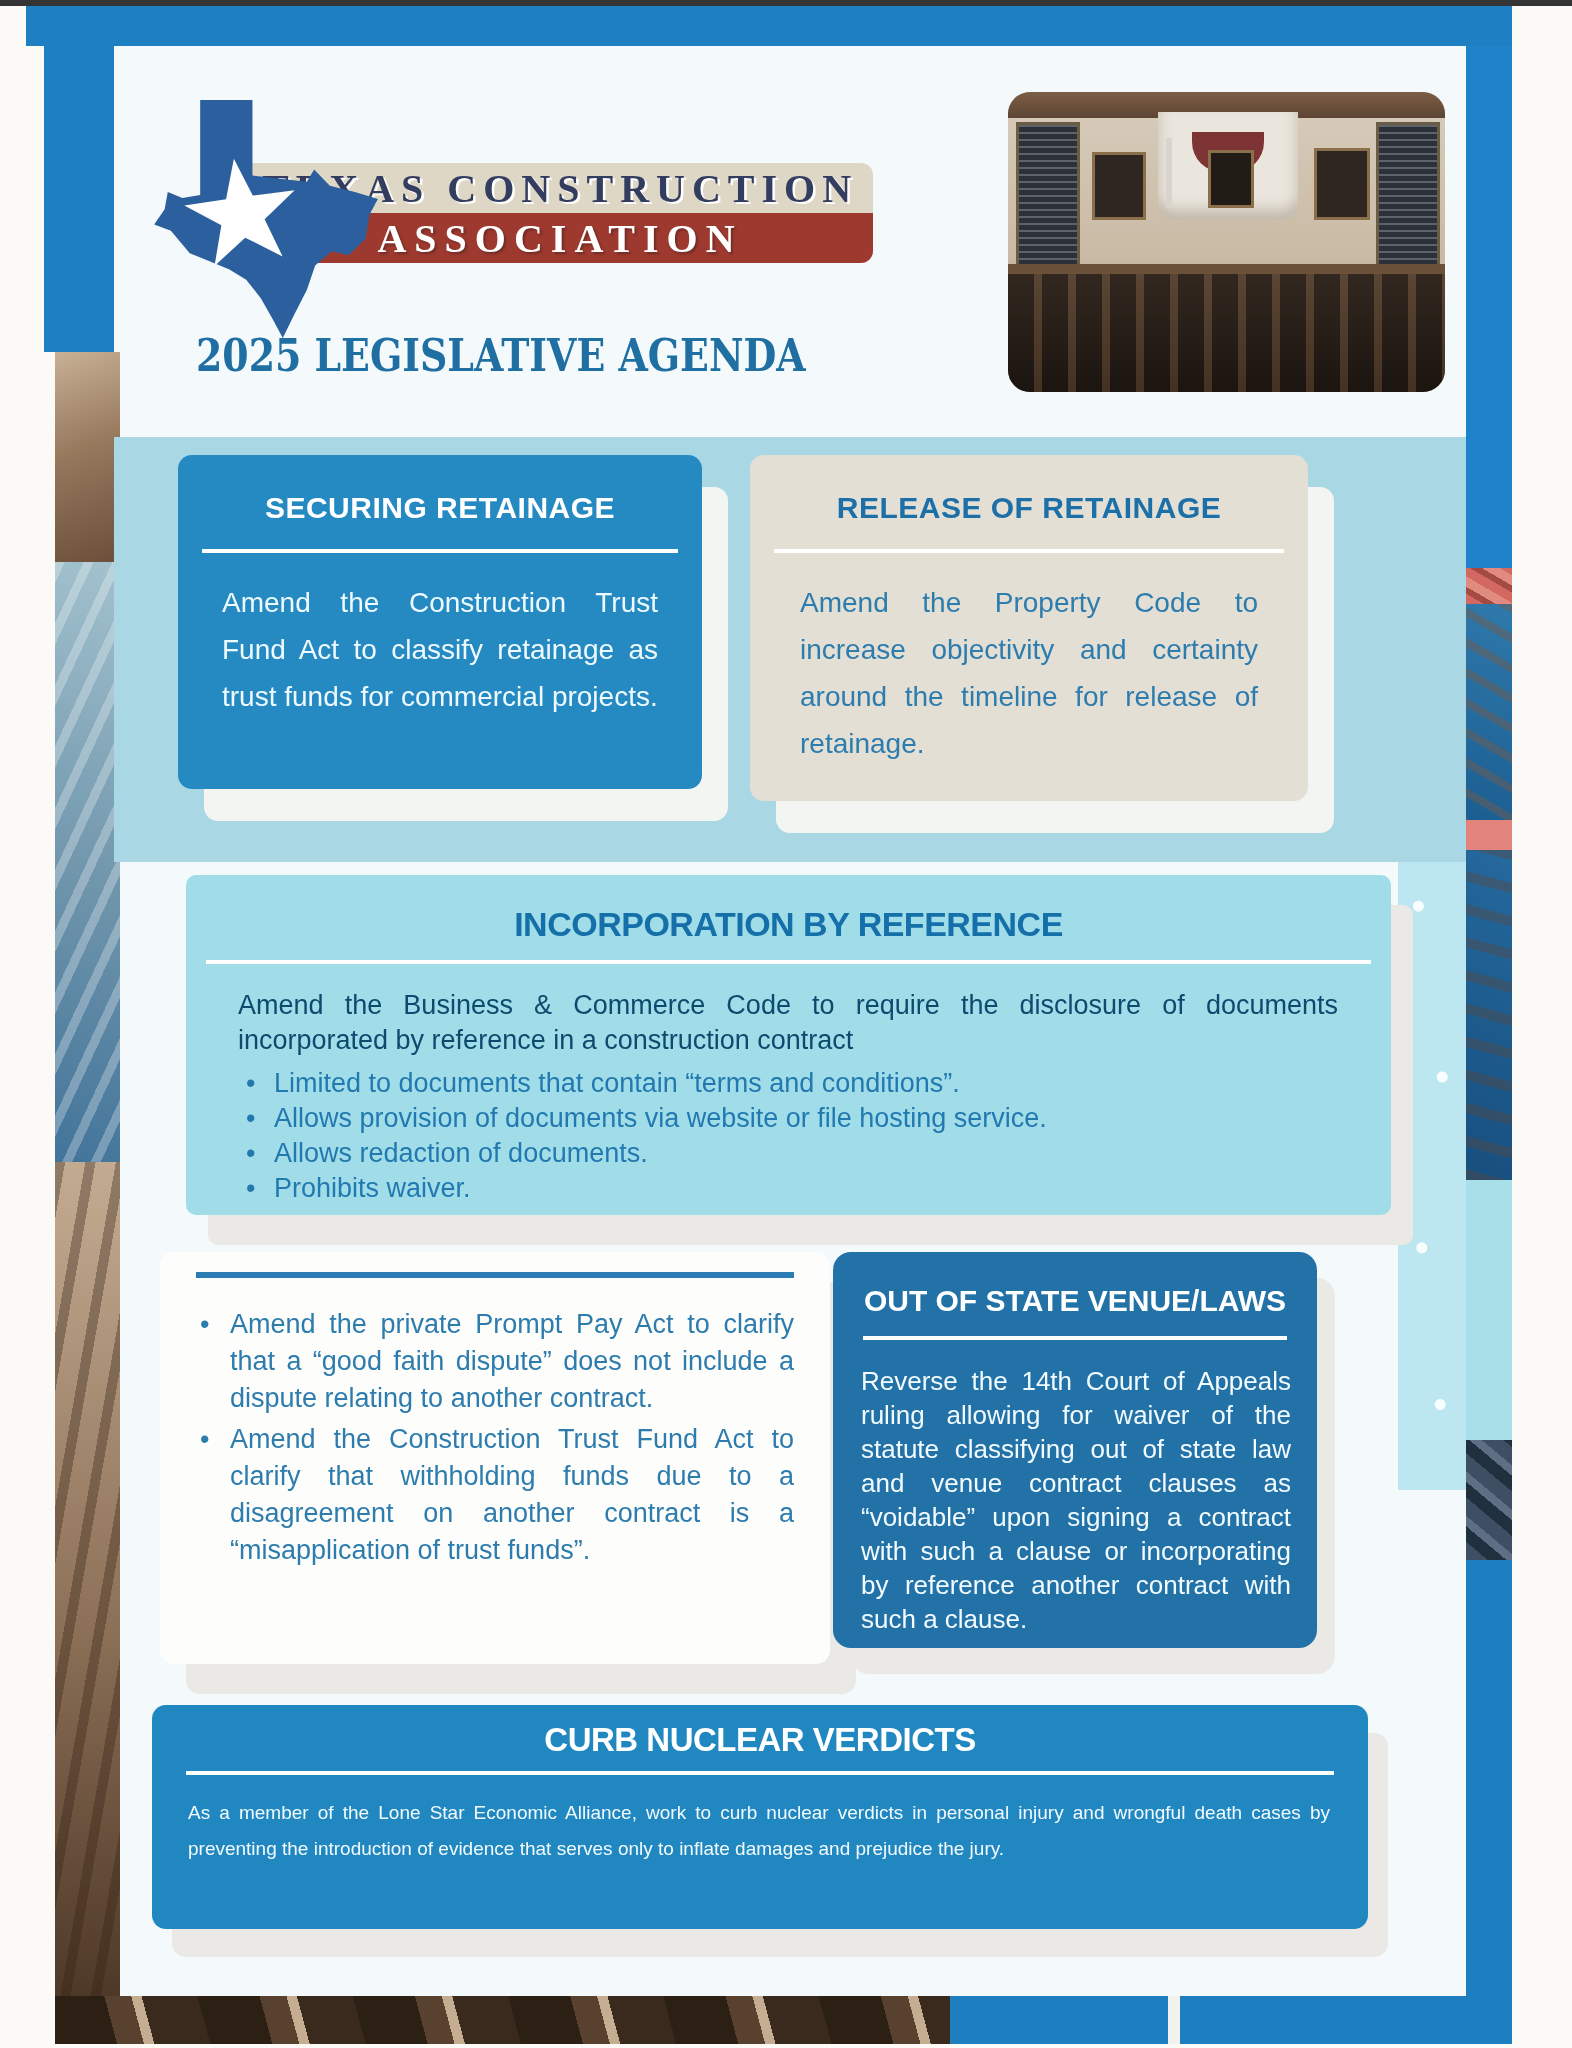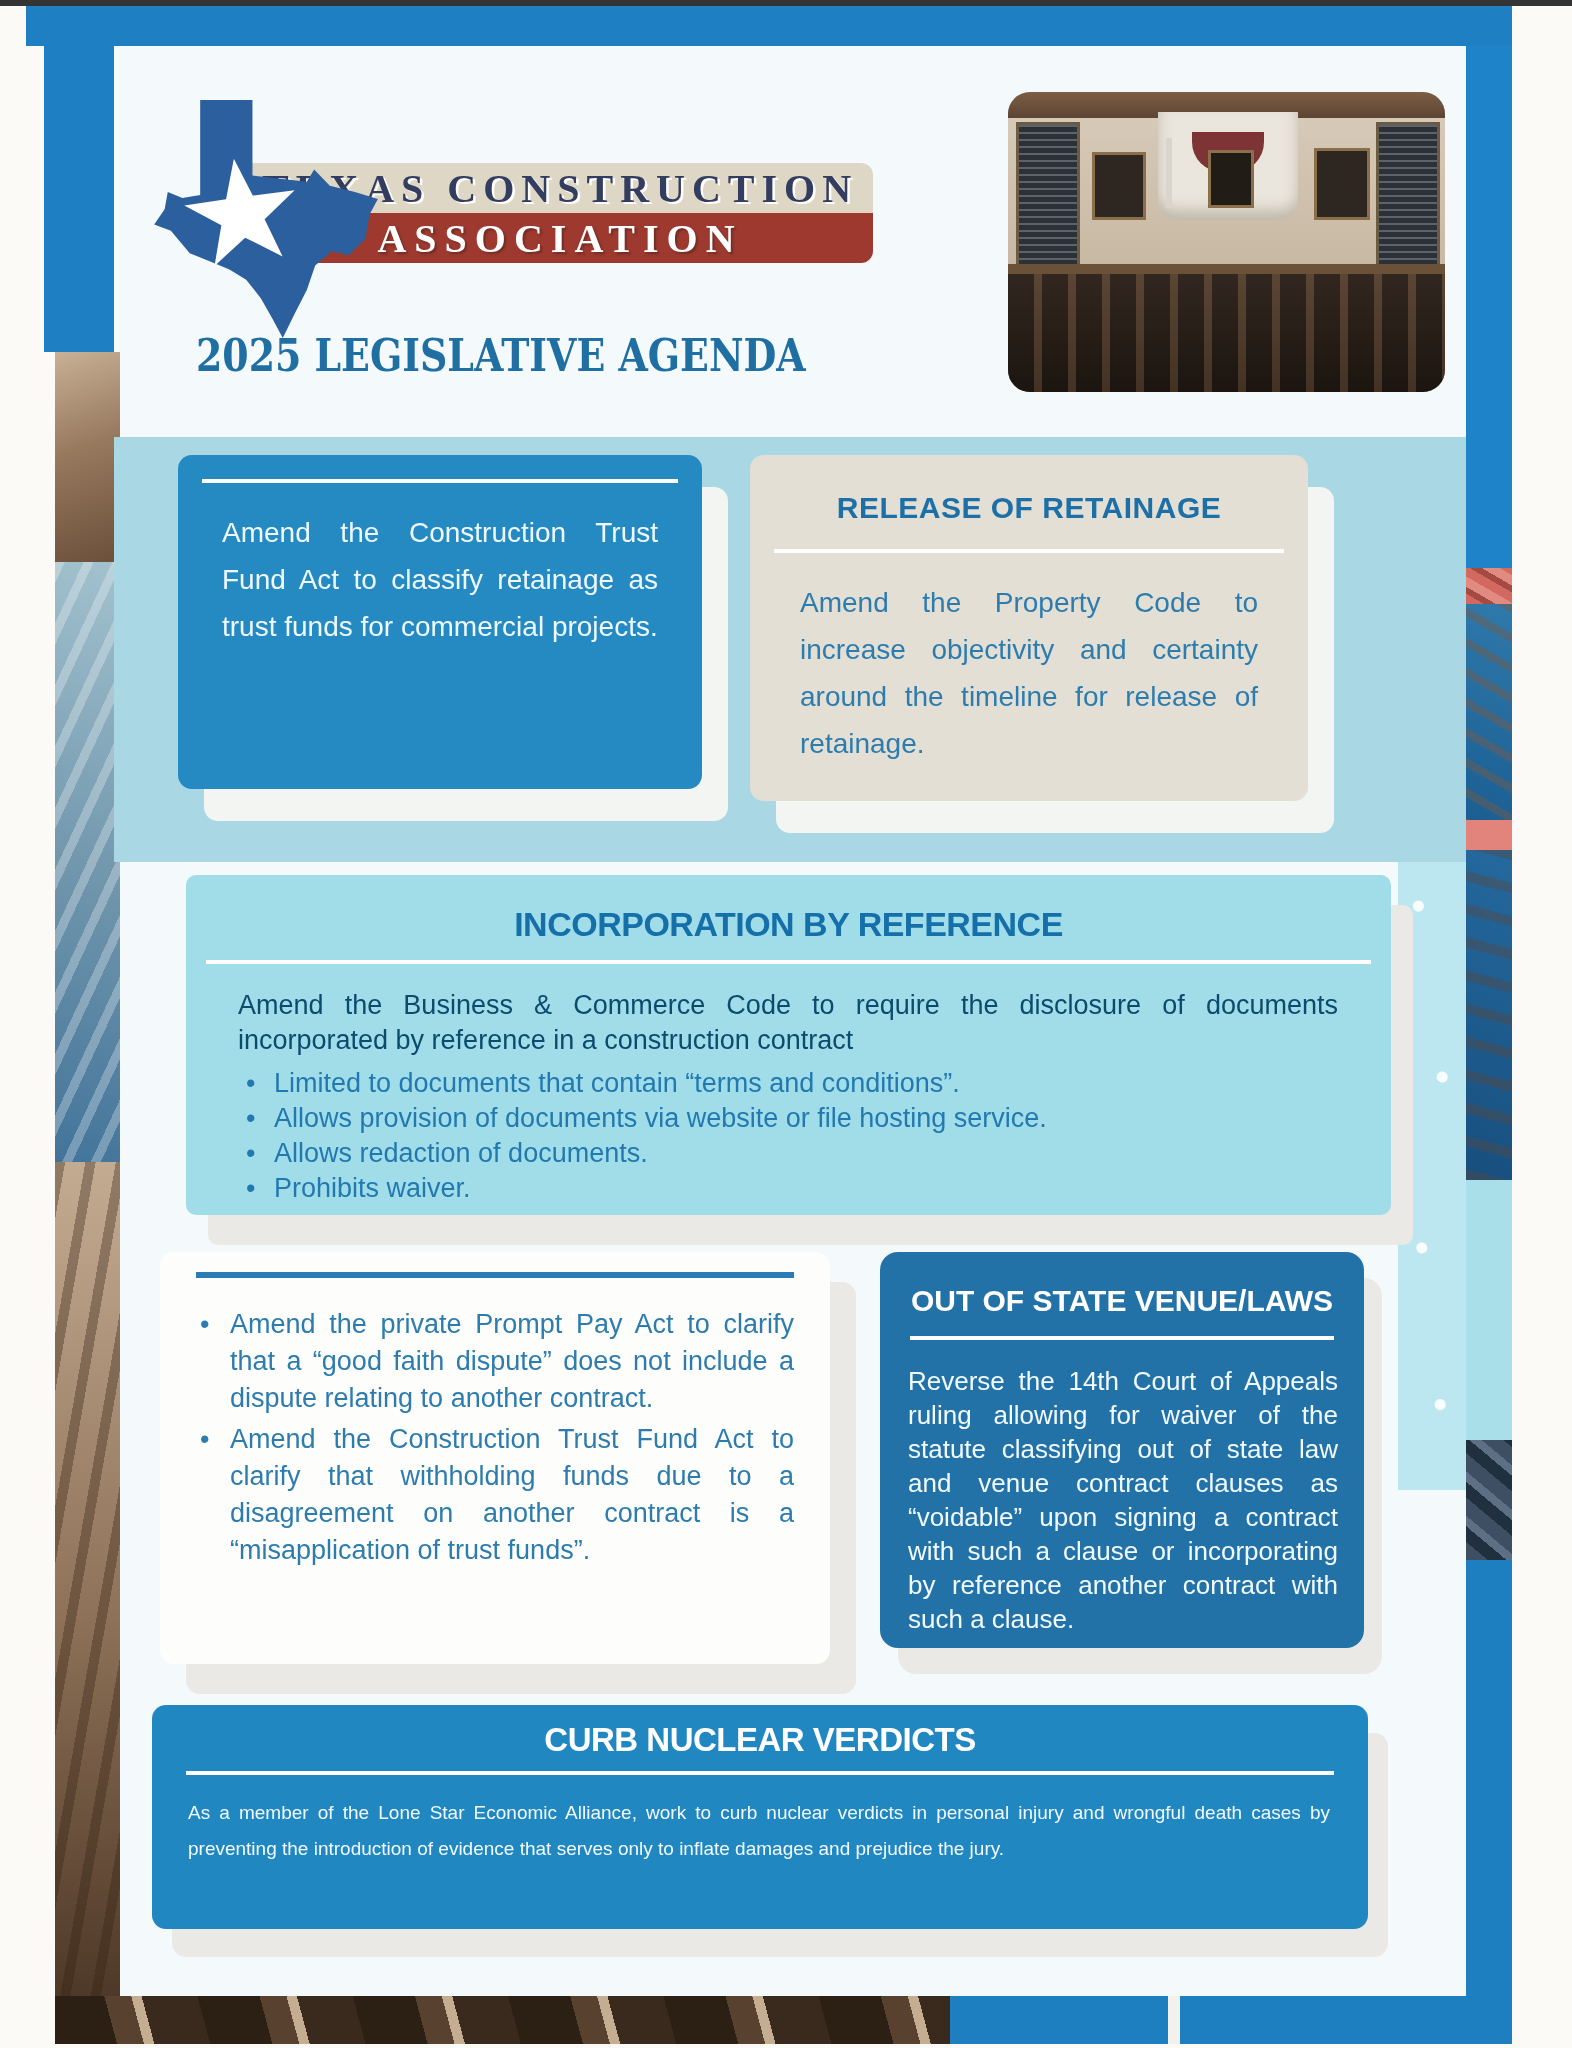--- a/index.html
+++ b/index.html
@@ -123,21 +123,21 @@
   .box-cross{left:160px;top:1252px;width:670px;height:412px;background:#fdfdfc;
     box-shadow:26px 30px 0 #eae9e5;}
   .box-cross .box-title{padding-top:34px;font-size:31px;color:#1d6fa8;}
   .box-cross .rule{margin:20px 36px 0 36px;height:6px;background:#2b7cb5;}
   .bullets-cross{margin:28px 36px 0 40px;padding:0;list-style:none;}
   .bullets-cross li{position:relative;padding-left:30px;margin-bottom:4px;
     font-size:27px;line-height:37px;color:#2d7cae;text-align:justify;}
   .bullets-cross li::before{content:"•";position:absolute;left:0;top:0;font-size:27px;}
 
   
-  .box-out{left:880px;top:1252px;width:484px;height:396px;background:#2372a7;border-radius:18px;
+  .box-out{left:833px;top:1252px;width:484px;height:396px;background:#2372a7;border-radius:18px;
     box-shadow:18px 26px 0 #eae9e5;}
   .box-out .box-title{padding-top:32px;font-size:30px;color:#ffffff;}
   .box-out .rule{margin:18px 30px 0 30px;}
   .box-out .box-body{margin:24px 26px 0 28px;font-size:26px;line-height:34px;color:#f2fbff;}
 
   
   .box-curb{left:152px;top:1705px;width:1216px;height:224px;background:#2087c1;
     box-shadow:20px 28px 0 #eae9e5;}
   .box-curb .box-title{padding-top:16px;font-size:33px;color:#ffffff;letter-spacing:-.5px;}
   .box-curb .rule{margin:12px 34px 0 34px;}
@@ -206,20 +206,21 @@
     <div class="abs ph-portrait-c"></div>
     <div class="abs ph-portrait-r"></div>
     <div class="abs ph-flag"></div>
     <div class="abs ph-rail"></div>
     <div class="abs ph-desks"></div>
   </div>
 
   <div class="abs band1"></div>
 
   <section class="abs box box-securing">
+    <h2 class="box-title">SECURING RETAINAGE</h2>
     <div class="rule"></div>
     <p class="box-body just">Amend the Construction Trust Fund Act to classify retainage as trust funds for commercial projects.</p>
   </section>
 
   <section class="abs box box-release">
     <h2 class="box-title">RELEASE OF RETAINAGE</h2>
     <div class="rule"></div>
     <p class="box-body just">Amend the Property Code to increase objectivity and certainty around the timeline for release of retainage.</p>
   </section>
 

